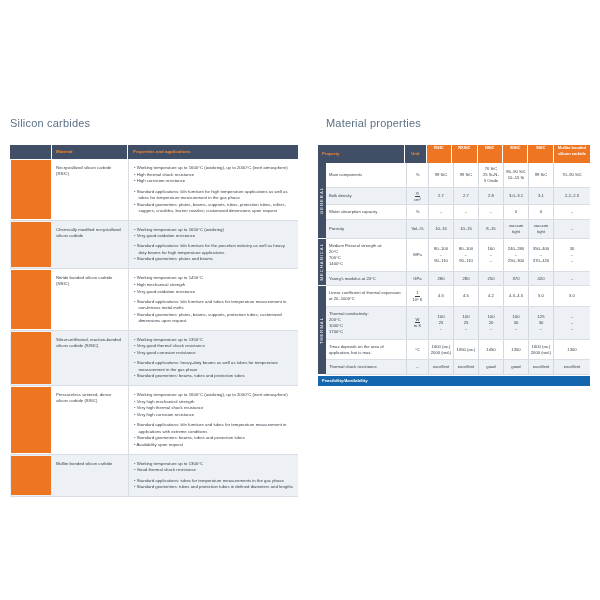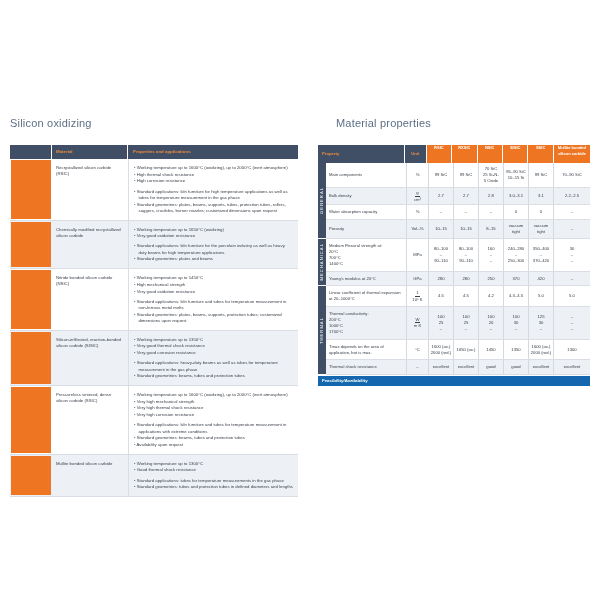--- a/index.html
+++ b/index.html
@@ -3,21 +3,21 @@
 <meta charset="utf-8">
 <style>
   html,body{margin:0;padding:0;}
   body{
     width:600px;height:600px;position:relative;background:#ffffff;
     font-family:"Liberation Sans", sans-serif;color:#3a4149;
     -webkit-font-smoothing:antialiased;
   }
   .title{position:absolute;top:117px;font-size:11px;font-weight:400;color:#5c7085;letter-spacing:.2px;}
   #left-title{left:10px;}
-  #right-title{left:328px;padding-left:8px;}
+  #right-title{left:318px;padding-left:8px;}
 
   
   #left-table{position:absolute;left:10px;top:145px;width:288px;font-size:4.3px;line-height:1.45;}
   .lheader{display:flex;background:#414f66;height:14px;align-items:center;}
   .lheader>div{box-sizing:border-box;height:100%;display:flex;align-items:center;border-right:1px solid #ffffff;}
   .lh-img{width:42px;}
   .lh-mat{width:76px;padding-left:4px;}
   .lh-props{flex:1;padding-left:5px;border-right:none !important;}
   .lheader .htxt{color:#f08a3c;font-weight:bold;font-size:4.4px;}
   .lrow{display:flex;border-bottom:1px solid #d9dee5;background:#ffffff;}
@@ -48,21 +48,21 @@
   .c-prop{width:80px;padding:4px 3px;display:flex;align-items:center;white-space:pre-line;}
   .c-unit{width:22px;border-left:1px solid #d3d9e0;display:flex;flex-direction:column;align-items:center;justify-content:center;text-align:center;padding:2px 0;}
   .fr-top{border-bottom:.5px solid #3a4149;padding:0 1px;}
   .c-val{width:25px;border-left:1px solid #d3d9e0;display:flex;align-items:center;justify-content:center;text-align:center;white-space:pre-line;padding:3px 1px;}
   .c-val.last{width:37px;}
   #right-footer{margin-top:1px;background:#1467ae;color:#ffffff;height:10px;display:flex;align-items:center;padding-left:4px;box-sizing:border-box;font-size:4.4px;font-weight:bold;}
 </style>
 </head>
 <body>
 
-<div class="title" id="left-title">Silicon oxidizing</div>
+<div class="title" id="left-title">Silicon carbides</div>
 <div class="title" id="right-title">Material properties</div>
 
 <div id="left-table">
   <div class="lheader">
     <div class="lh-img"></div>
     <div class="lh-mat">
       <span class="htxt">Material</span>
     </div>
     <div class="lh-props">
       <span class="htxt">Properties and applications</span>

